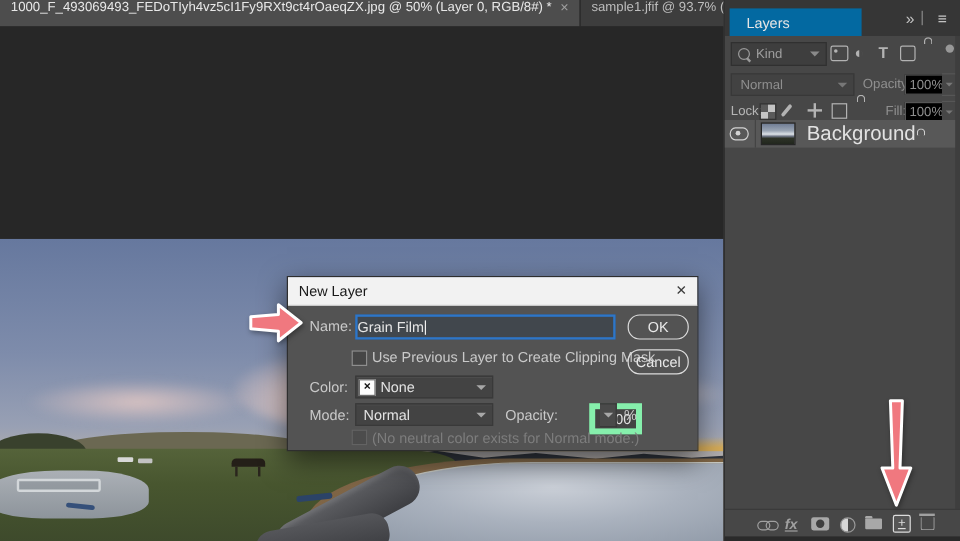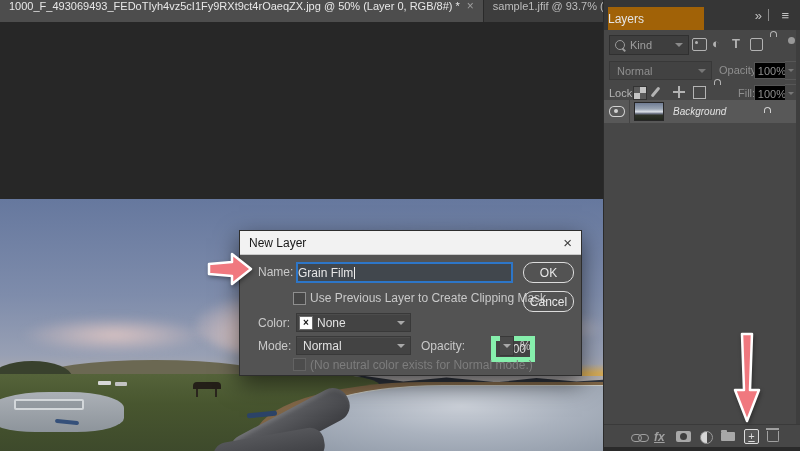--- a/index.html
+++ b/index.html
@@ -81,22 +81,22 @@
     justify-content:flex-end;padding:0 4px;color:#e2e2e2;margin-left:22px;}
   .chev-box{width:13px;height:18px;background:#4a4a4a;border:1px solid #393939;border-left:none;
     display:flex;align-items:center;justify-content:center;}
   .neutral{color:#7d7d7d;}
 
   
   .panel{position:absolute;left:603px;top:0;width:197px;height:451px;background:#474747;
     border-left:1px solid #2b2b2b;color:#c9c9c9;}
   .panel .abs{position:absolute;}
   .panel-tabstrip{left:0;top:0;width:100%;height:30px;background:#363636;}
-  .panel-tab{left:4px;top:7px;width:96px;height:23px;background:#a16207;color:#e5e5e5;
-    display:flex;align-items:center;padding-left:0;font-size:12px;}
+  .panel-tab{left:4px;top:7px;width:96px;height:23px;background:#0369a1;color:#e5e5e5;
+    display:flex;align-items:center;padding-left:14px;font-size:12px;}
   .panel-menu{right:40px;top:8px;color:#c2c2c2;font-size:13px;letter-spacing:-1px;}
   .panel-divider{right:32px;top:9px;width:1px;height:12px;background:#8a8a8a;}
   .panel-burger{right:12px;top:8px;color:#c2c2c2;font-size:13px;}
   .kind-box{left:5px;top:35px;width:78px;height:18px;background:#3e3e3e;border:1px solid #303030;
     display:flex;align-items:center;color:#9e9e9e;}
   .mag{position:relative;width:8px;height:8px;border:1.5px solid #9a9a9a;border-radius:50%;margin:0 5px 0 5px;}
   .mag::after{content:"";position:absolute;width:4px;height:1.5px;background:#9a9a9a;
     transform:rotate(45deg);left:6px;top:8px;}
   .f-icn{top:38px;color:#b3b3b3;}
   .icn-img{left:88px;width:13px;height:11px;border:1.5px solid #b3b3b3;border-radius:2px;}
@@ -126,21 +126,21 @@
   .icn-move::before{content:"";position:absolute;left:0;top:5px;width:12px;height:2px;background:#b3b3b3;}
   .icn-move::after{content:"";position:absolute;left:5px;top:0;width:2px;height:12px;background:#b3b3b3;}
   .icn-frame{left:89px;width:11px;height:11px;border:1.5px solid #b3b3b3;}
   .icn-lockrow{left:109px;top:84px;}
   .layer-row{left:0;top:100px;width:197px;height:23px;background:#585858;display:flex;align-items:center;}
   .eye-cell{width:25px;height:100%;border-right:1px solid #444;display:flex;align-items:center;justify-content:center;}
   .eye{position:relative;width:14px;height:9px;border:1.5px solid #d2d2d2;border-radius:60% 60% 60% 60%/100% 100% 100% 100%;}
   .eye::after{content:"";position:absolute;left:4px;top:1.5px;width:4px;height:4px;border-radius:50%;background:#d2d2d2;}
   .thumb{width:28px;height:17px;margin-left:4px;border:1px solid #262626;
     background:linear-gradient(180deg,#6f7c93 0%,#9aa5b4 35%,#dde2e7 52%,#707787 62%,#2d3227 72%,#22271e 100%);}
-  .layer-name{margin-left:9px;font-style:italic;color:#e2e2e2;font-size:10px;}
+  .layer-name{margin-left:9px;color:#e2e2e2;font-size:17px;}
   .layer-lock{margin-left:auto;margin-right:38px;}
   .layer-lock .lockicon{background:#d0d0d0;margin-top:0;}
   .layer-lock .lockicon::before{border-color:#d0d0d0;}
   .panel-edge{right:0;top:30px;width:5px;height:417px;background:#3e3e3e;}
   .bottom-bar{left:0;top:424px;width:197px;height:23px;background:#474747;border-top:1px solid #3a3a3a;}
   .bb{position:absolute;top:5px;color:#a0a0a0;text-decoration:underline;}
   .icn-link{left:27px;top:9px;width:18px;height:7px;}
   .icn-link::before,.icn-link::after{content:"";position:absolute;width:9px;height:6px;
     border:1.5px solid #a0a0a0;border-radius:4px;top:0;}
   .icn-link::before{left:0;} .icn-link::after{left:7px;}

